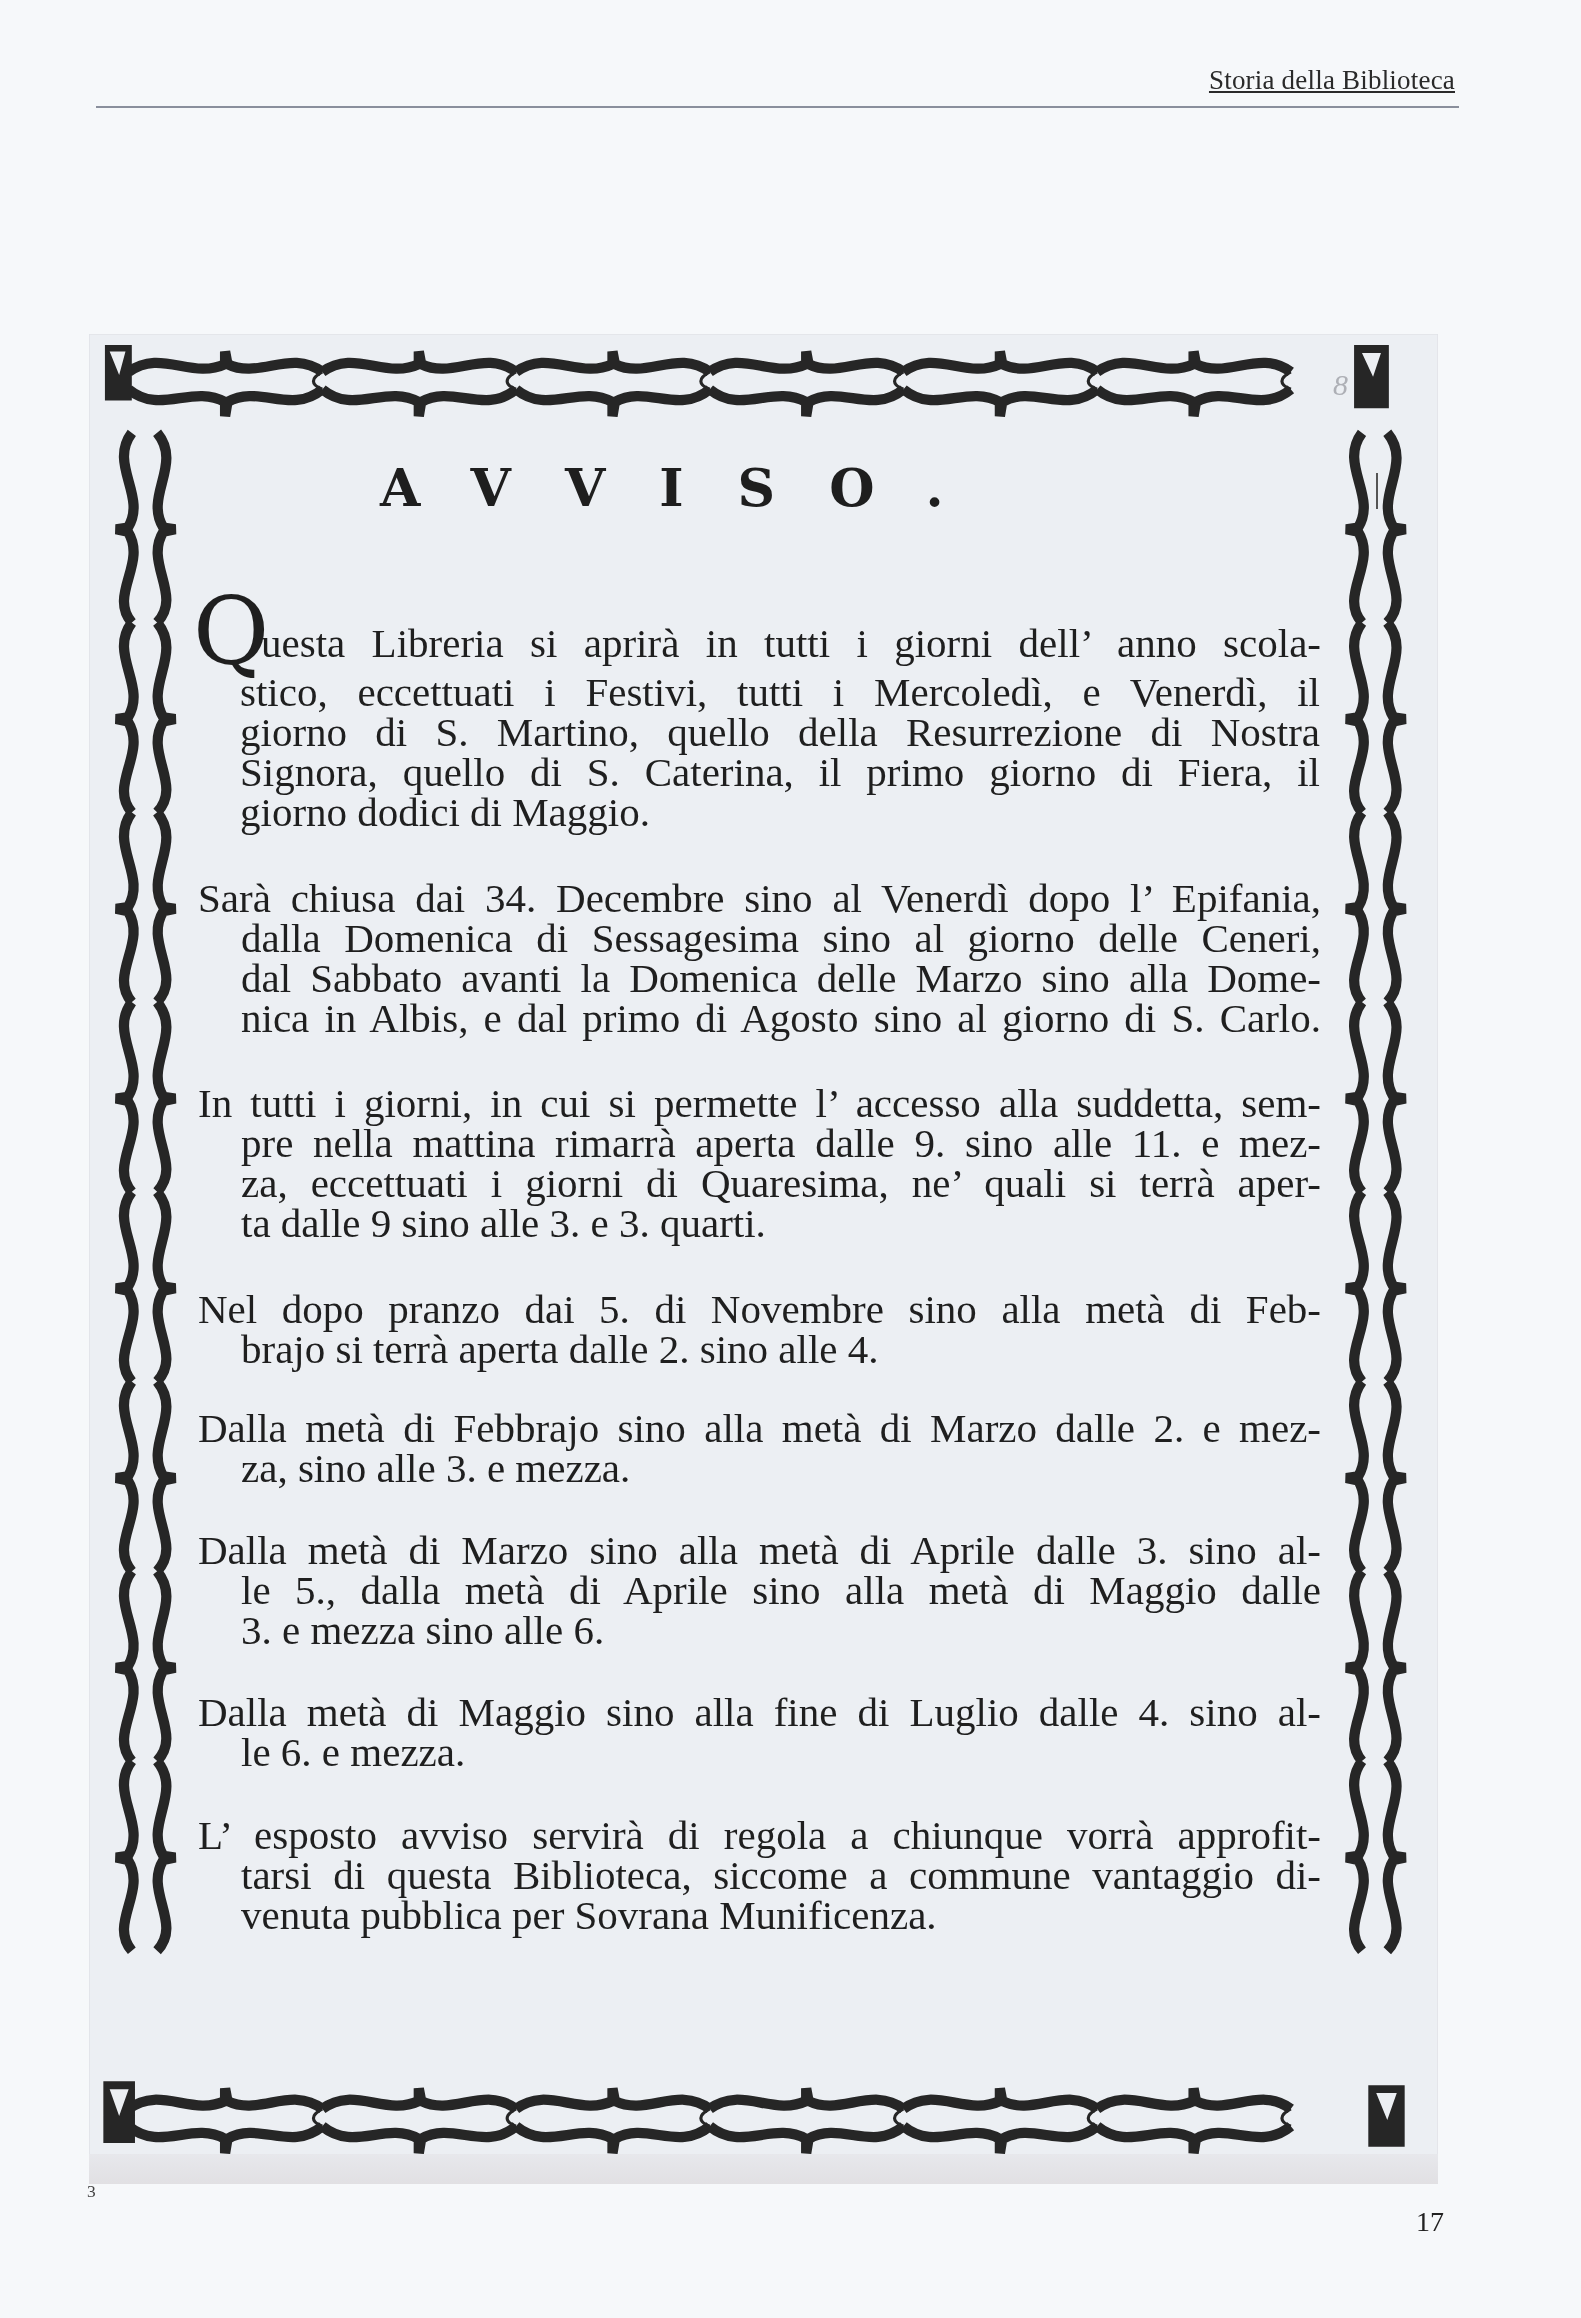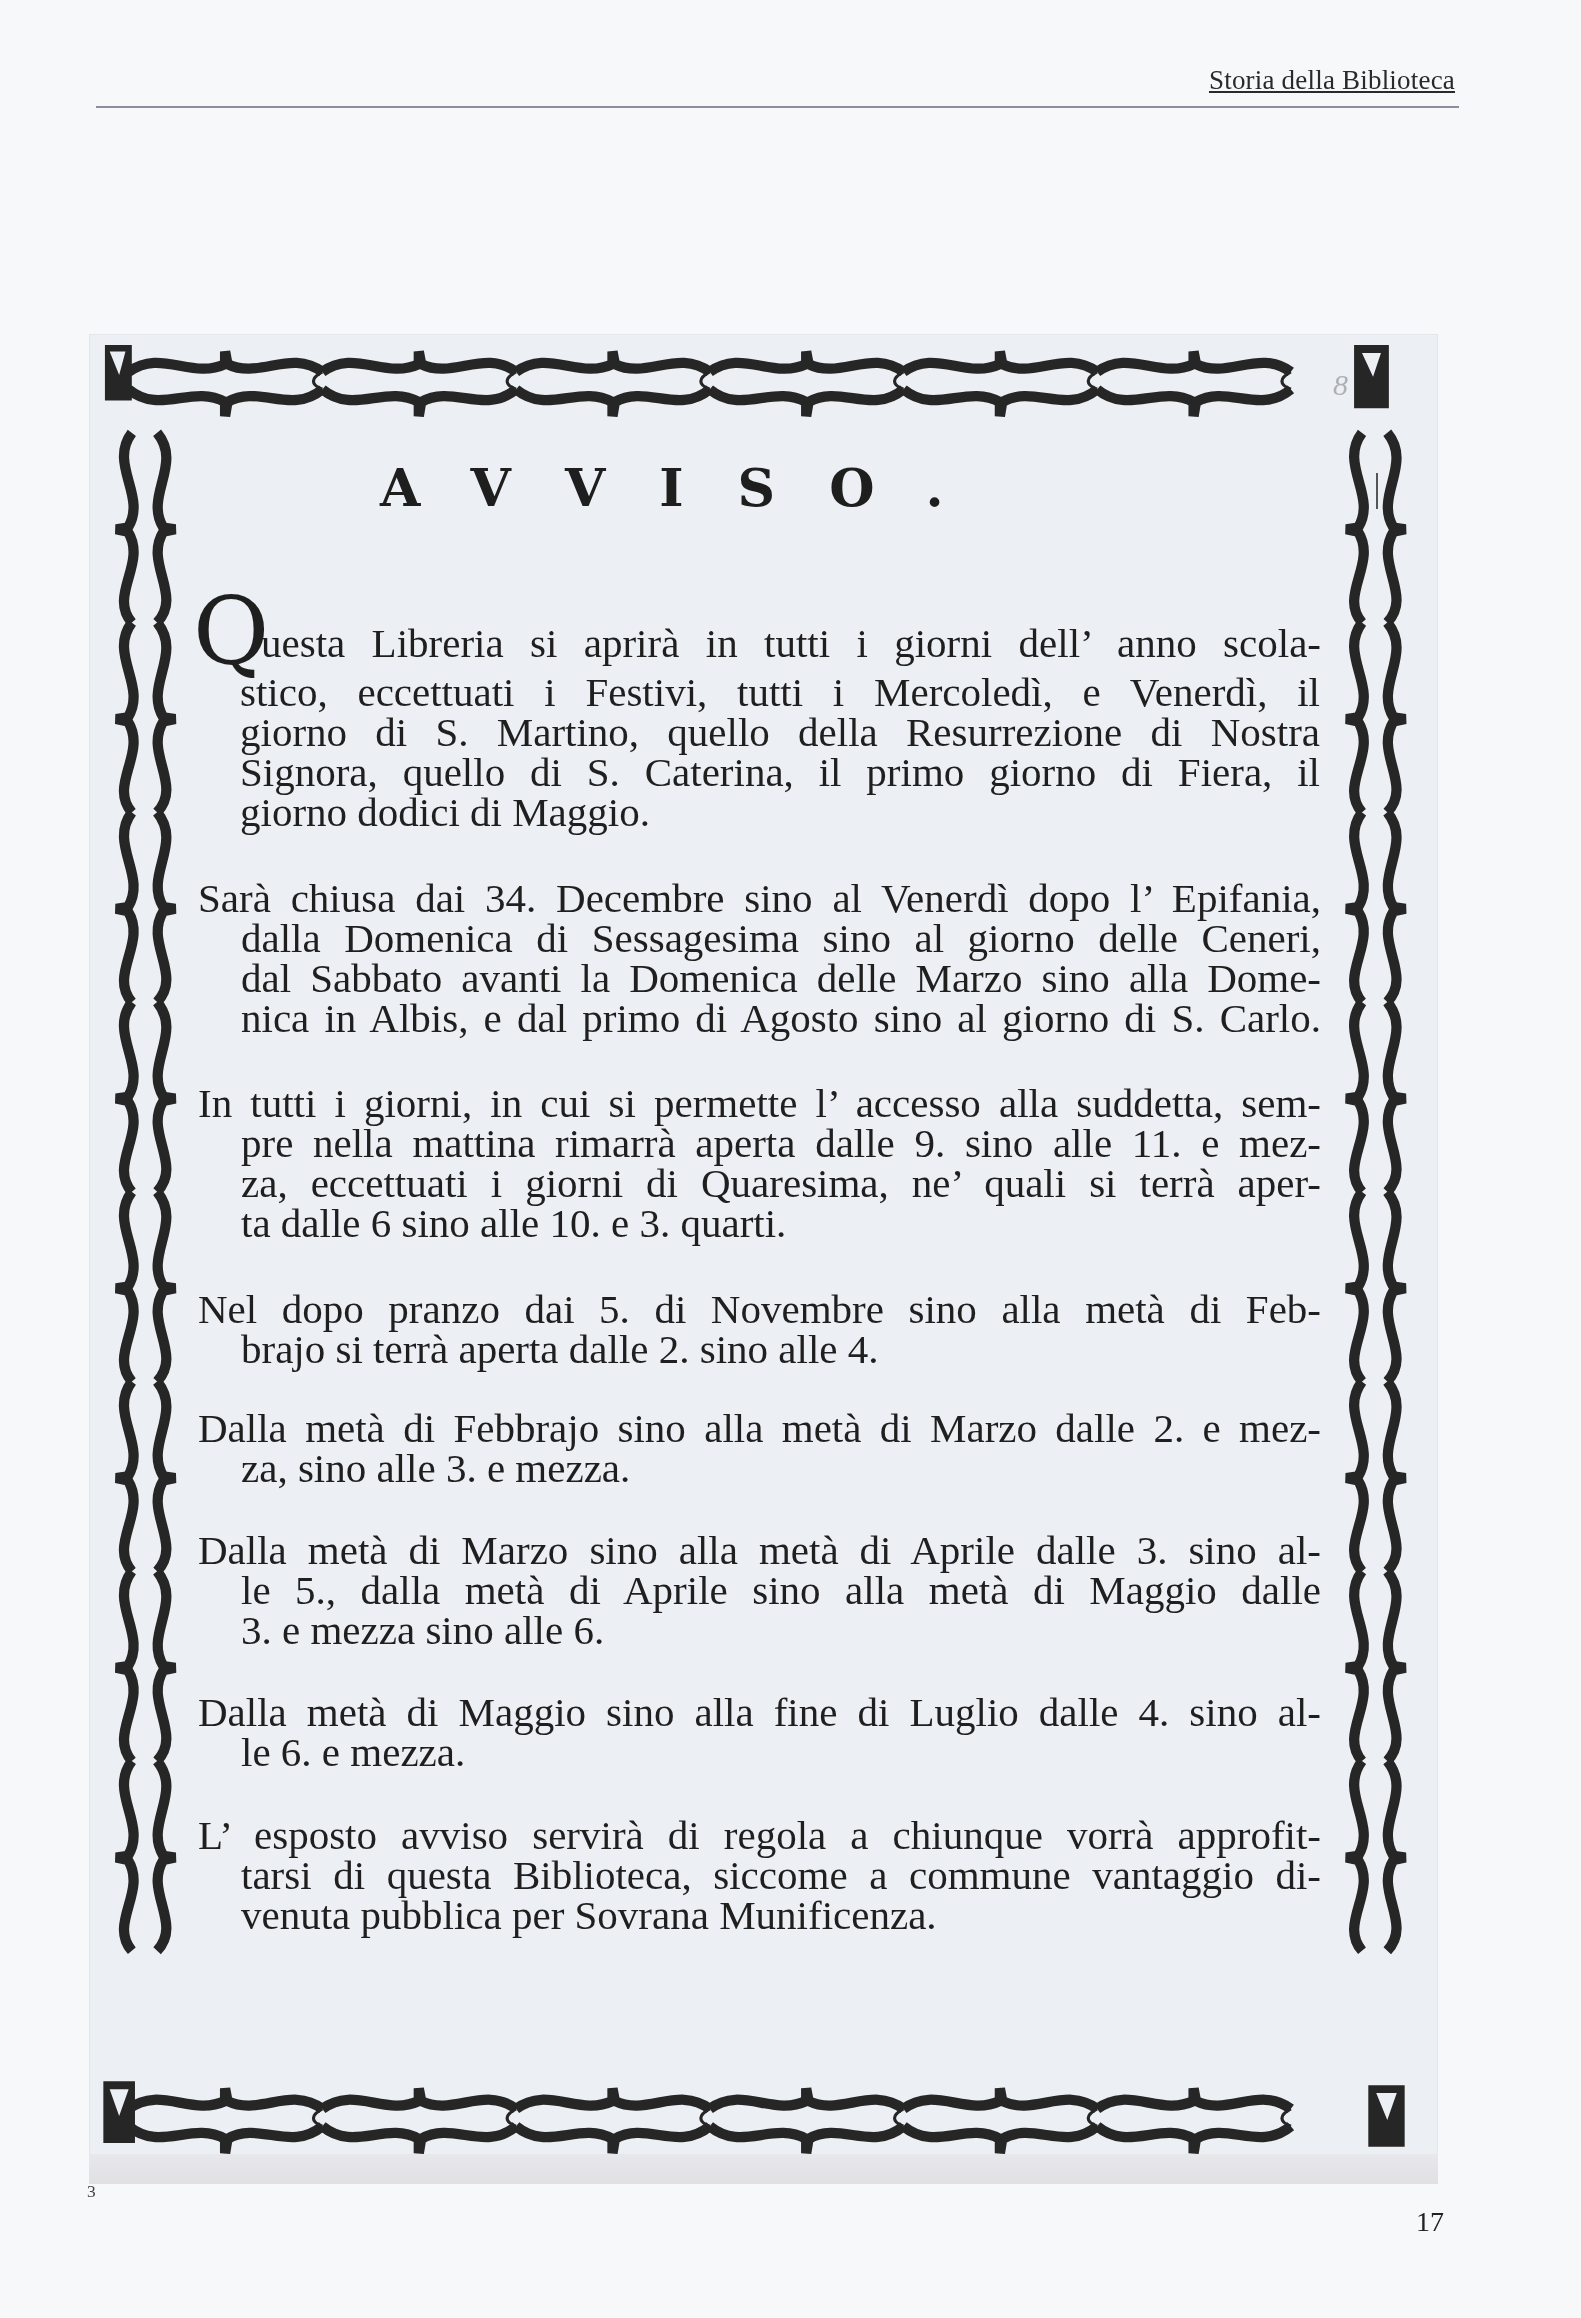--- a/index.html
+++ b/index.html
@@ -165,21 +165,21 @@
   <span class="line">Sarà chiusa dai 34. Decembre sino al Venerdì dopo l’ Epifania,</span>
   <span class="line indent">dalla Domenica di Sessagesima sino al giorno delle Ceneri,</span>
   <span class="line indent">dal Sabbato avanti la Domenica delle Marzo sino alla Dome-</span>
   <span class="line indent">nica in Albis, e dal primo di Agosto sino al giorno di S. Carlo.</span>
 </div>
 
 <div class="para" style="top:1083px;">
   <span class="line">In tutti i giorni, in cui si permette l’ accesso alla suddetta, sem-</span>
   <span class="line indent">pre nella mattina rimarrà aperta dalle 9. sino alle 11. e mez-</span>
   <span class="line indent">za, eccettuati i giorni di Quaresima, ne’ quali si terrà aper-</span>
-  <span class="line indent last">ta dalle 6 sino alle 10. e 3. quarti.</span>
+  <span class="line indent last">ta dalle 9 sino alle 3. e 3. quarti.</span>
 </div>
 
 <div class="para" style="top:1289px;">
   <span class="line">Nel dopo pranzo dai 5. di Novembre sino alla metà di Feb-</span>
   <span class="line indent last">brajo si terrà aperta dalle 2. sino alle 4.</span>
 </div>
 
 <div class="para" style="top:1408px;">
   <span class="line">Dalla metà di Febbrajo sino alla metà di Marzo dalle 2. e mez-</span>
   <span class="line indent last">za, sino alle 3. e mezza.</span>

